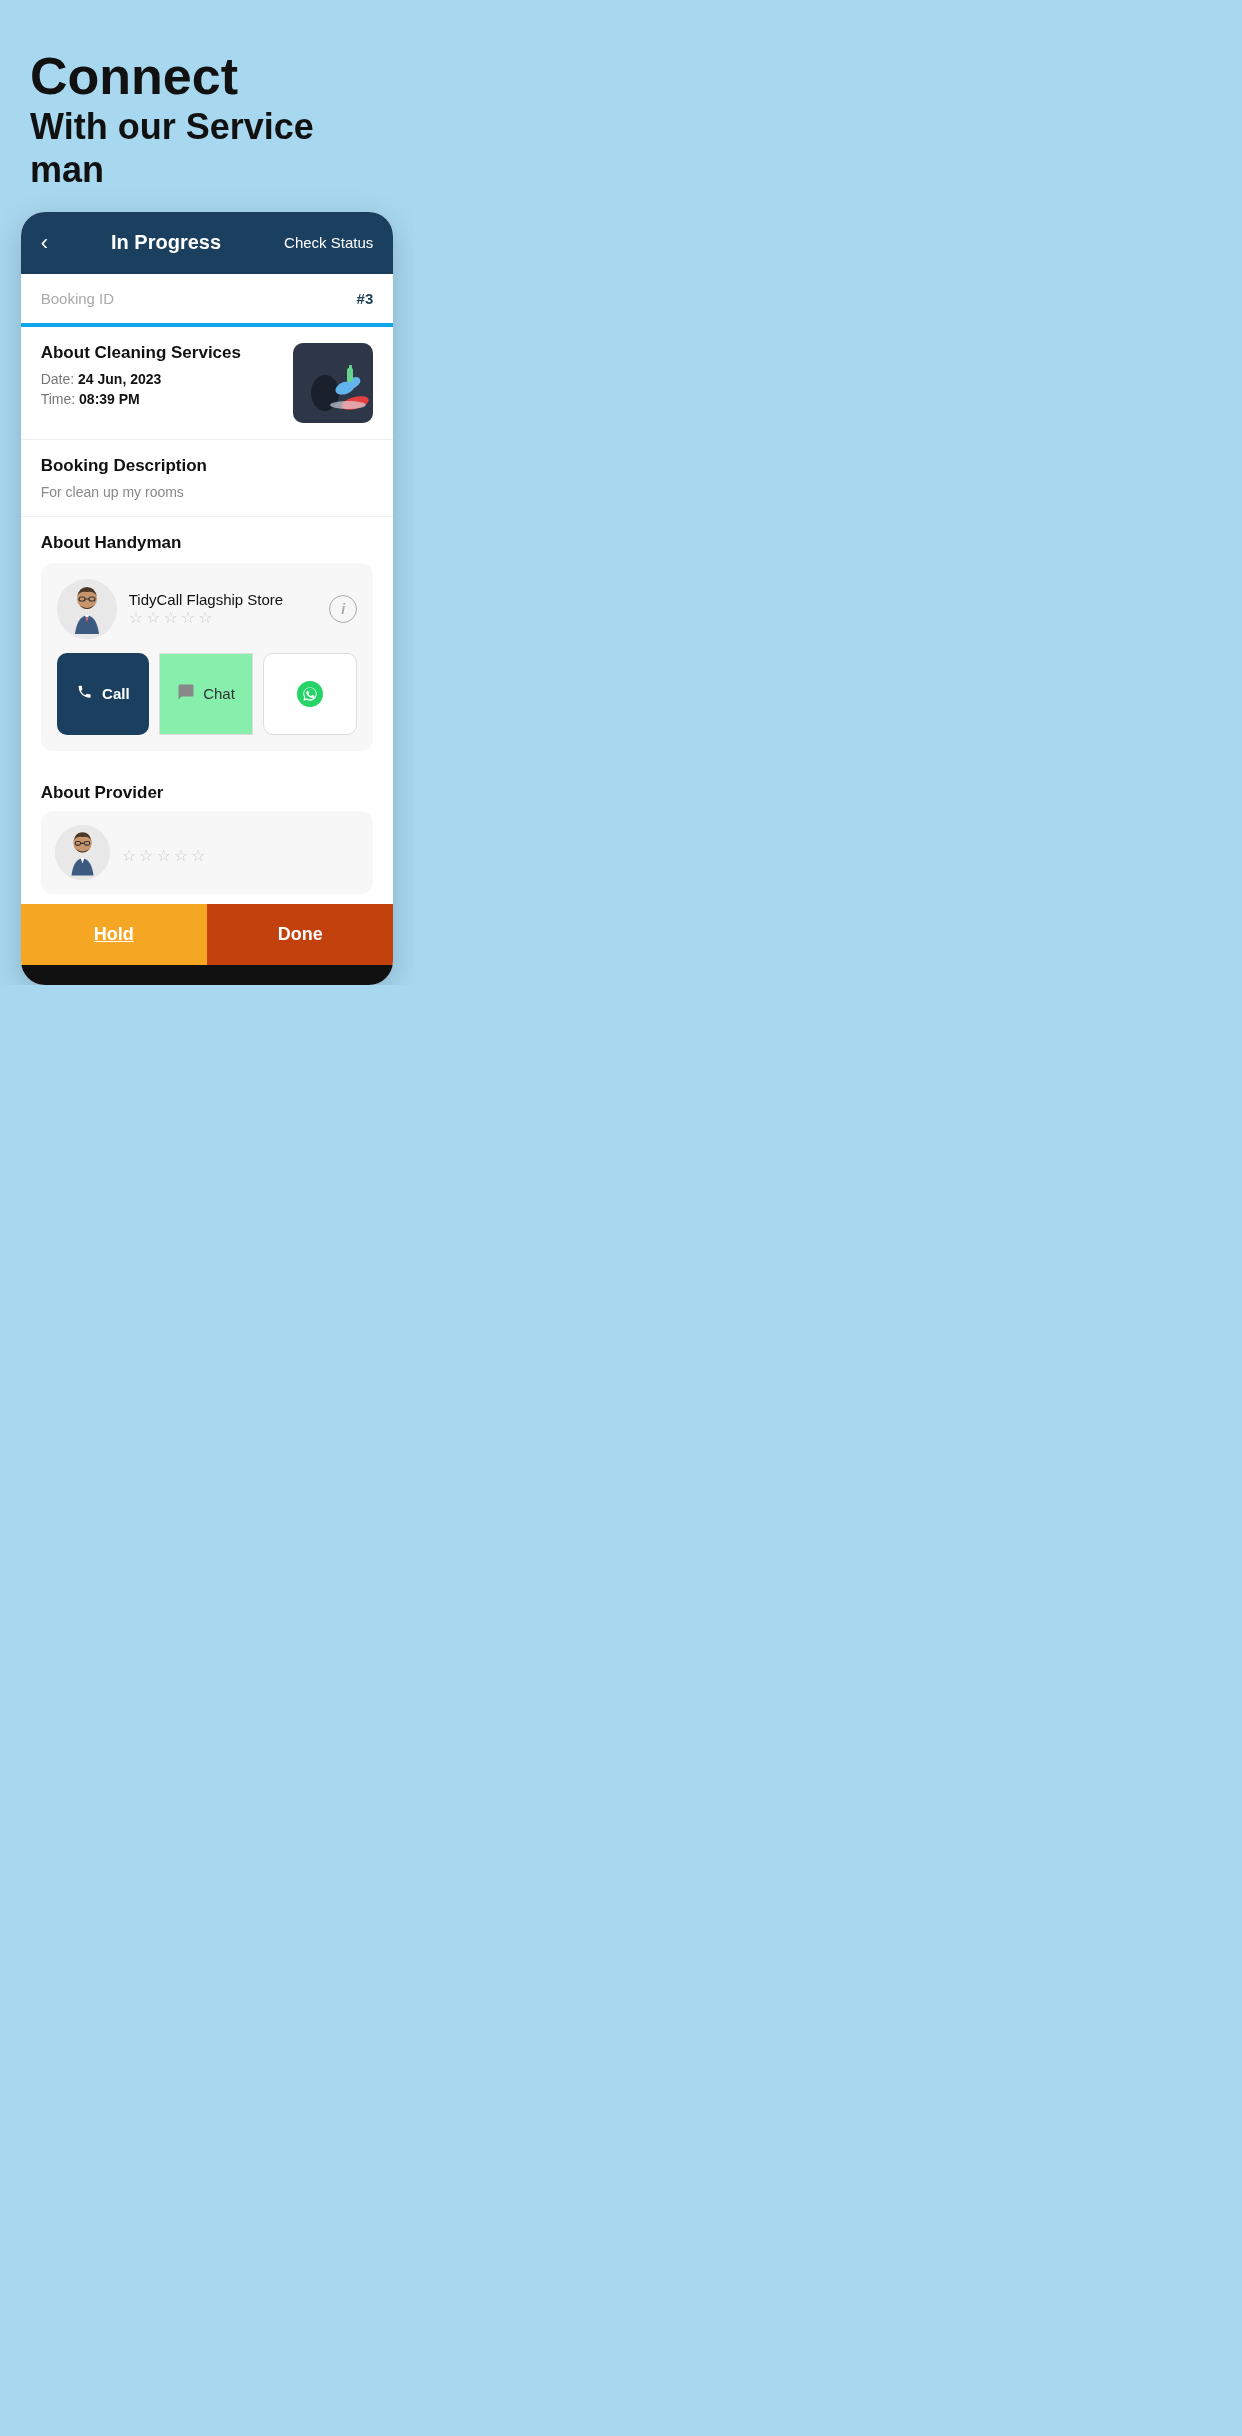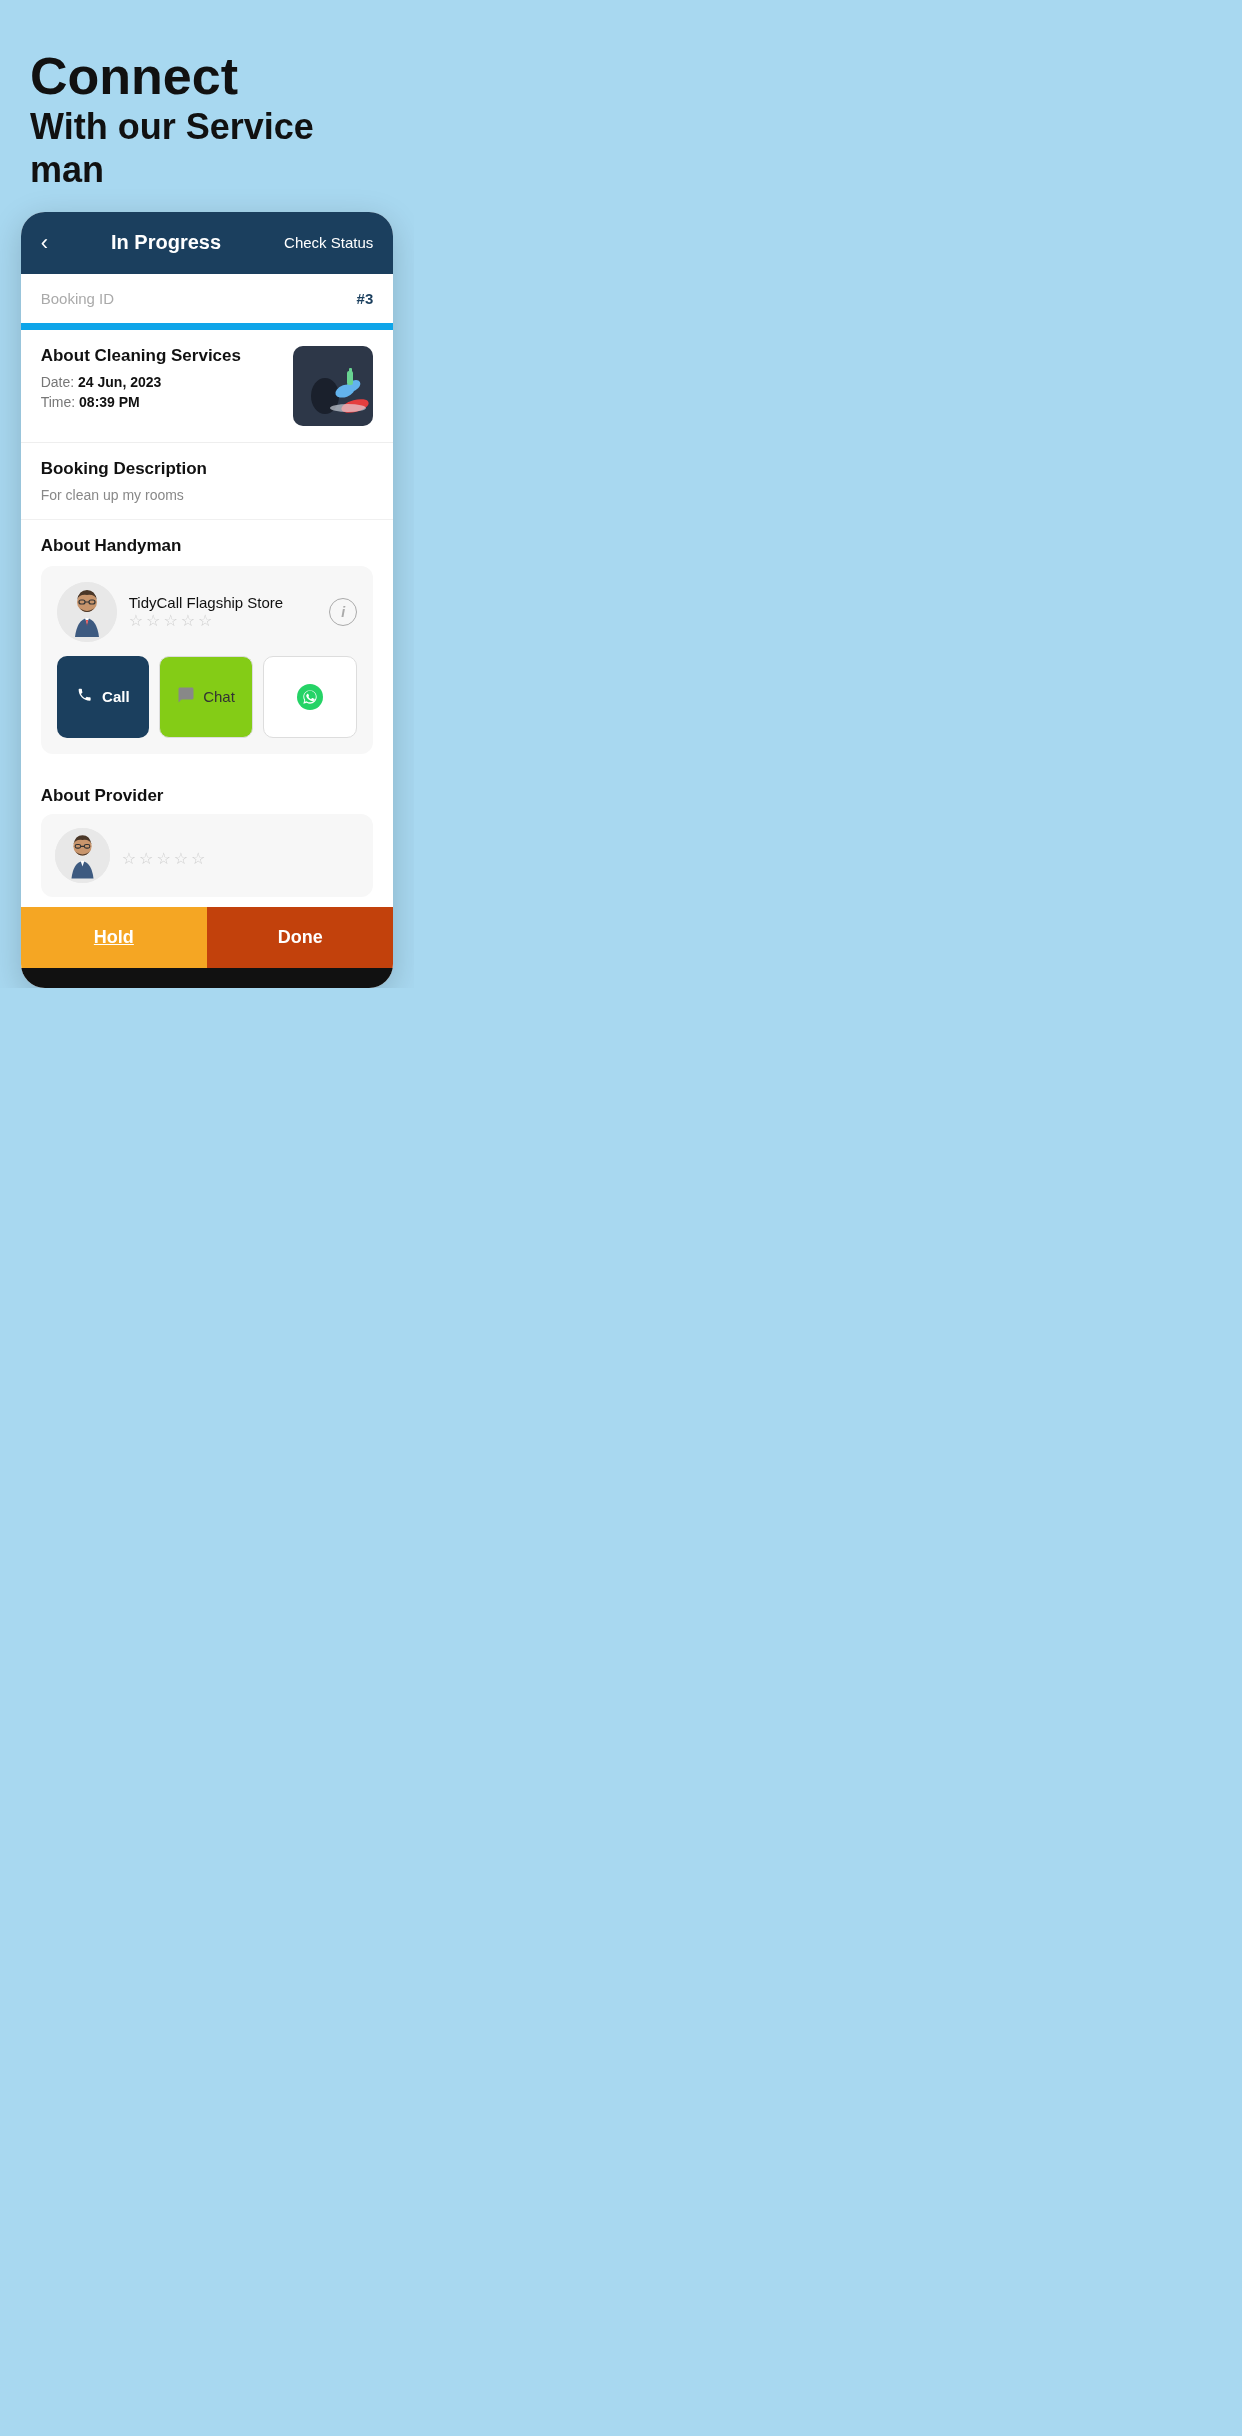--- a/index.html
+++ b/index.html
@@ -81,21 +81,21 @@
       background: #fff;
       padding: 0;
     }
 
     
     .booking-id-row {
       display: flex;
       justify-content: space-between;
       align-items: center;
       padding: 16px 20px;
-      border-bottom: 7px solid #0ea5e9;
+      border-bottom: 4px solid #0ea5e9;
     }
 
     .booking-id-label {
       color: #aaa;
       font-size: 15px;
     }
 
     .booking-id-value {
       color: #1b3f5e;
       font-size: 15px;
@@ -245,24 +245,24 @@
       font-weight: 600;
       display: flex;
       align-items: center;
       justify-content: center;
       gap: 8px;
       cursor: pointer;
     }
 
     .btn-chat {
       flex: 1;
-      background: #84cc16;
+      background: #86efac;
       color: #333;
       border: 1.5px solid #ddd;
-      border-radius: 10px;
+      border-radius: 0;
       padding: 14px 10px;
       font-size: 15px;
       font-weight: 500;
       display: flex;
       align-items: center;
       justify-content: center;
       gap: 8px;
       cursor: pointer;
     }
 

